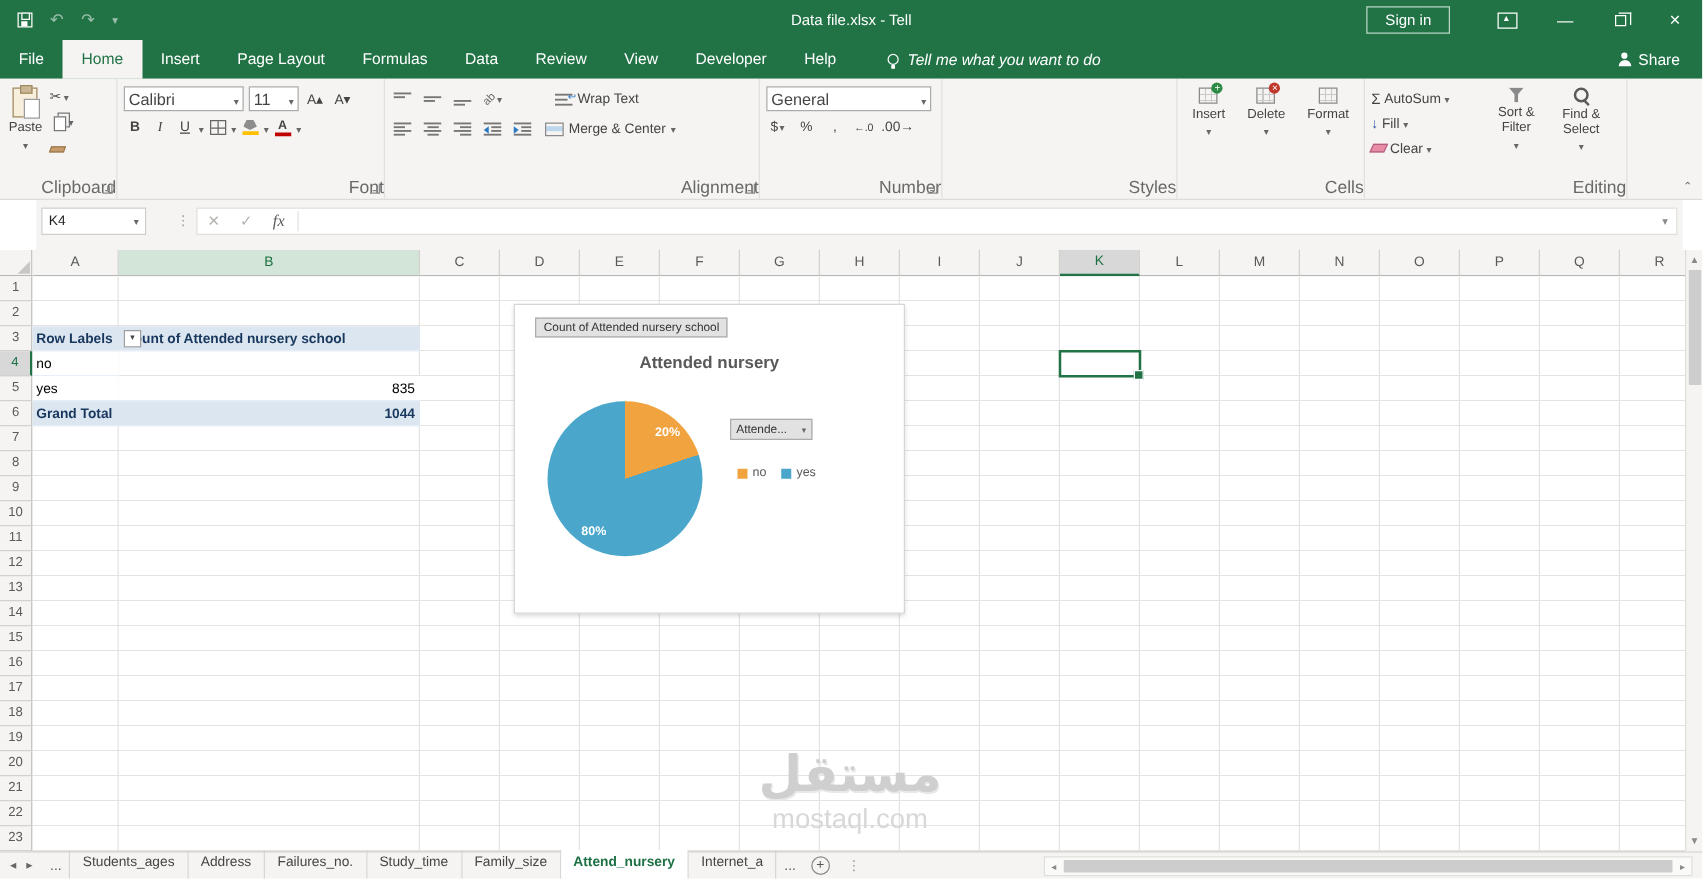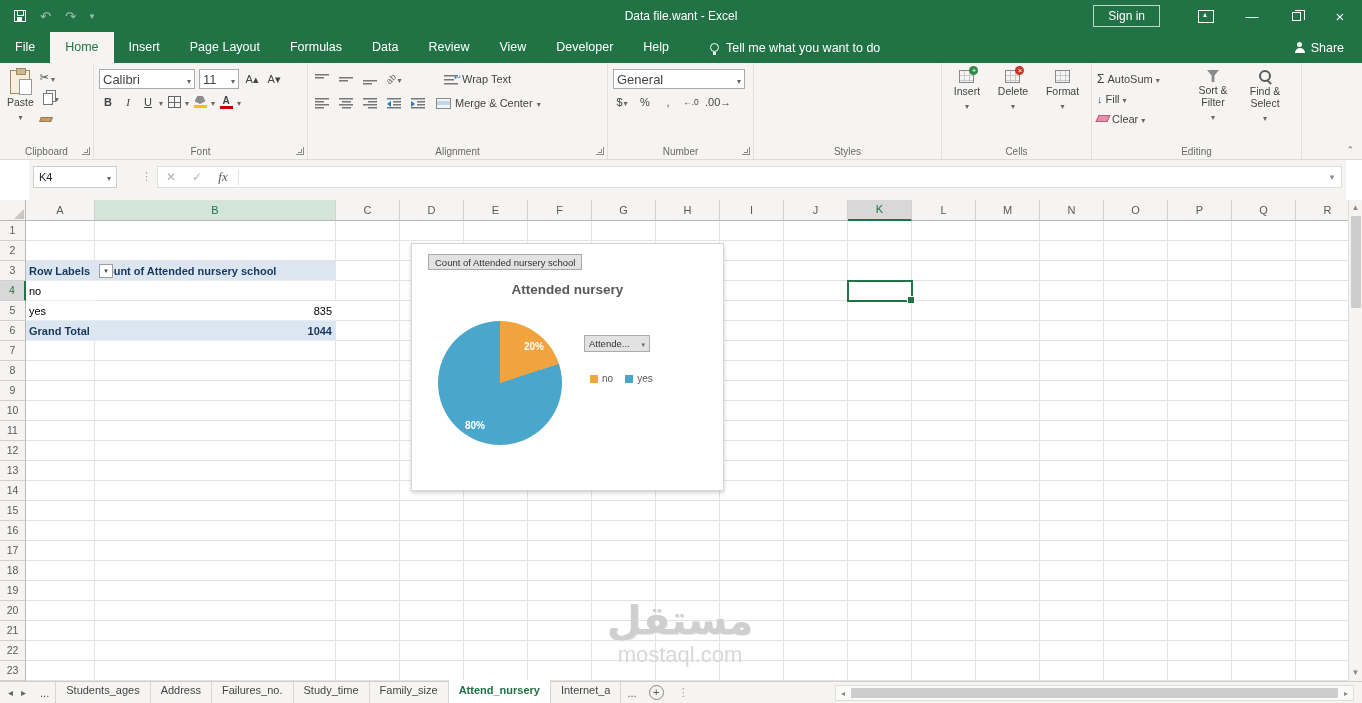--- a/index.html
+++ b/index.html
@@ -20,32 +20,32 @@
   .ic-ribopt { width:16px; height:13px; border:1px solid #fff; position:relative; margin-right:4px; }
   .ic-ribopt::after { content:"▴"; position:absolute; left:4px; top:-1px; font-size:8px; }
   .winbtn { width:44px; height:32px; display:flex; align-items:center; justify-content:center; font-size:13px; }
   .ic-restore { width:9px; height:9px; border:1px solid #fff; position:relative; }
   .ic-restore::before { content:""; position:absolute; top:-3px; left:2px; width:9px; height:9px; border:1px solid #fff; border-left:none; border-bottom:none; }
 
   
   .rtabs { position:absolute; top:32px; left:0; right:0; height:31px; background:#217346; display:flex; align-items:stretch; color:#fff; }
   .rtab { padding:0 15px; line-height:31px; font-size:12.5px; white-space:nowrap; }
   .rtab.active { background:#f5f4f2; color:#217346; }
-  .tellme { display:flex; align-items:center; gap:7px; margin-left:26px; font-size:12.5px; }
+  .tellme { display:flex; align-items:center; gap:7px; margin-left:26px; font-size:12.5px;font-style:italic; }
   .ic-bulb { width:9px; height:9px; border:1.5px solid #fff; border-radius:50%; position:relative; }
   .ic-bulb::after { content:""; position:absolute; left:2px; top:8px; width:3px; height:3px; background:#fff; }
   .share { margin-left:auto; display:flex; align-items:center; gap:6px; padding-right:18px; font-size:12.5px; }
   .ic-person { width:10px; height:11px; position:relative; }
   .ic-person::before { content:""; position:absolute; top:0; left:2.5px; width:5px; height:5px; border-radius:50%; background:#fff; }
   .ic-person::after { content:""; position:absolute; bottom:0; left:0; width:10px; height:5px; border-radius:5px 5px 0 0; background:#fff; }
 
   
   .ribbon { position:absolute; top:63px; left:0; right:0; height:97px; background:#f5f4f2; border-bottom:1px solid #dedcd9; display:flex; overflow:hidden; }
   .grp { position:relative; height:100%; border-right:1px solid #e2e0dd; padding:4px 3px 16px; flex:none; }
-  .grp-label { position:absolute; bottom:2px; left:0; right:0; text-align:center; font-size:10px; color:#696969; }
+  .grp-label { position:absolute; bottom:2px; left:0; right:0; text-align:right; font-size:14px; color:#696969; }
   .launcher { position:absolute; right:3px; bottom:4px; width:8px; height:8px; border-right:1px solid #8a8a8a; border-bottom:1px solid #8a8a8a; }
   .launcher::after { content:""; position:absolute; right:1px; bottom:1px; width:3px; height:3px; border-right:1px solid #8a8a8a; border-bottom:1px solid #8a8a8a; }
   .caret::after { content:"▾"; font-size:8px; color:#666; line-height:8px; }
   .bigbtn { display:flex; flex-direction:column; align-items:center; justify-content:flex-start; gap:2px; padding:3px 4px; font-size:10.5px; color:#444; text-align:center; line-height:12px; }
   .grp-body { display:flex; height:100%; }
   .rowstack { display:flex; flex-direction:column; gap:4px; }
   .hrow { display:flex; align-items:center; gap:4px; }
   .combo { background:#fff; border:1px solid #ababab; height:20px; display:flex; align-items:center; font-size:13px; padding:0 3px; justify-content:space-between; }
   .sq { min-width:18px; height:18px; display:flex; align-items:center; justify-content:center; font-size:11px; color:#444; gap:1px; }
   .mini-col { display:flex; flex-direction:column; gap:3px; padding-top:2px; }
@@ -182,21 +182,21 @@
 
 <div class="app">
 
   <div class="titlebar">
     <div class="qat">
       <span class="ic-save"></span>
       <span class="dis">↶</span>
       <span class="dis">↷</span>
       <span class="dis" style="font-size:9px;">▾</span>
     </div>
-    <div class="tb-title">Data file.want  -  Excel</div>
+    <div class="tb-title">Data file.xlsx  -  Tell</div>
     <div class="tb-right">
       <span class="signin">Sign in</span>
       <span class="winbtn">
           <span class="ic-ribopt"></span>
         </span>
       <span class="winbtn">—</span>
       <span class="winbtn">
           <span class="ic-restore"></span>
         </span>
       <span class="winbtn" style="font-size:15px;">×</span>

